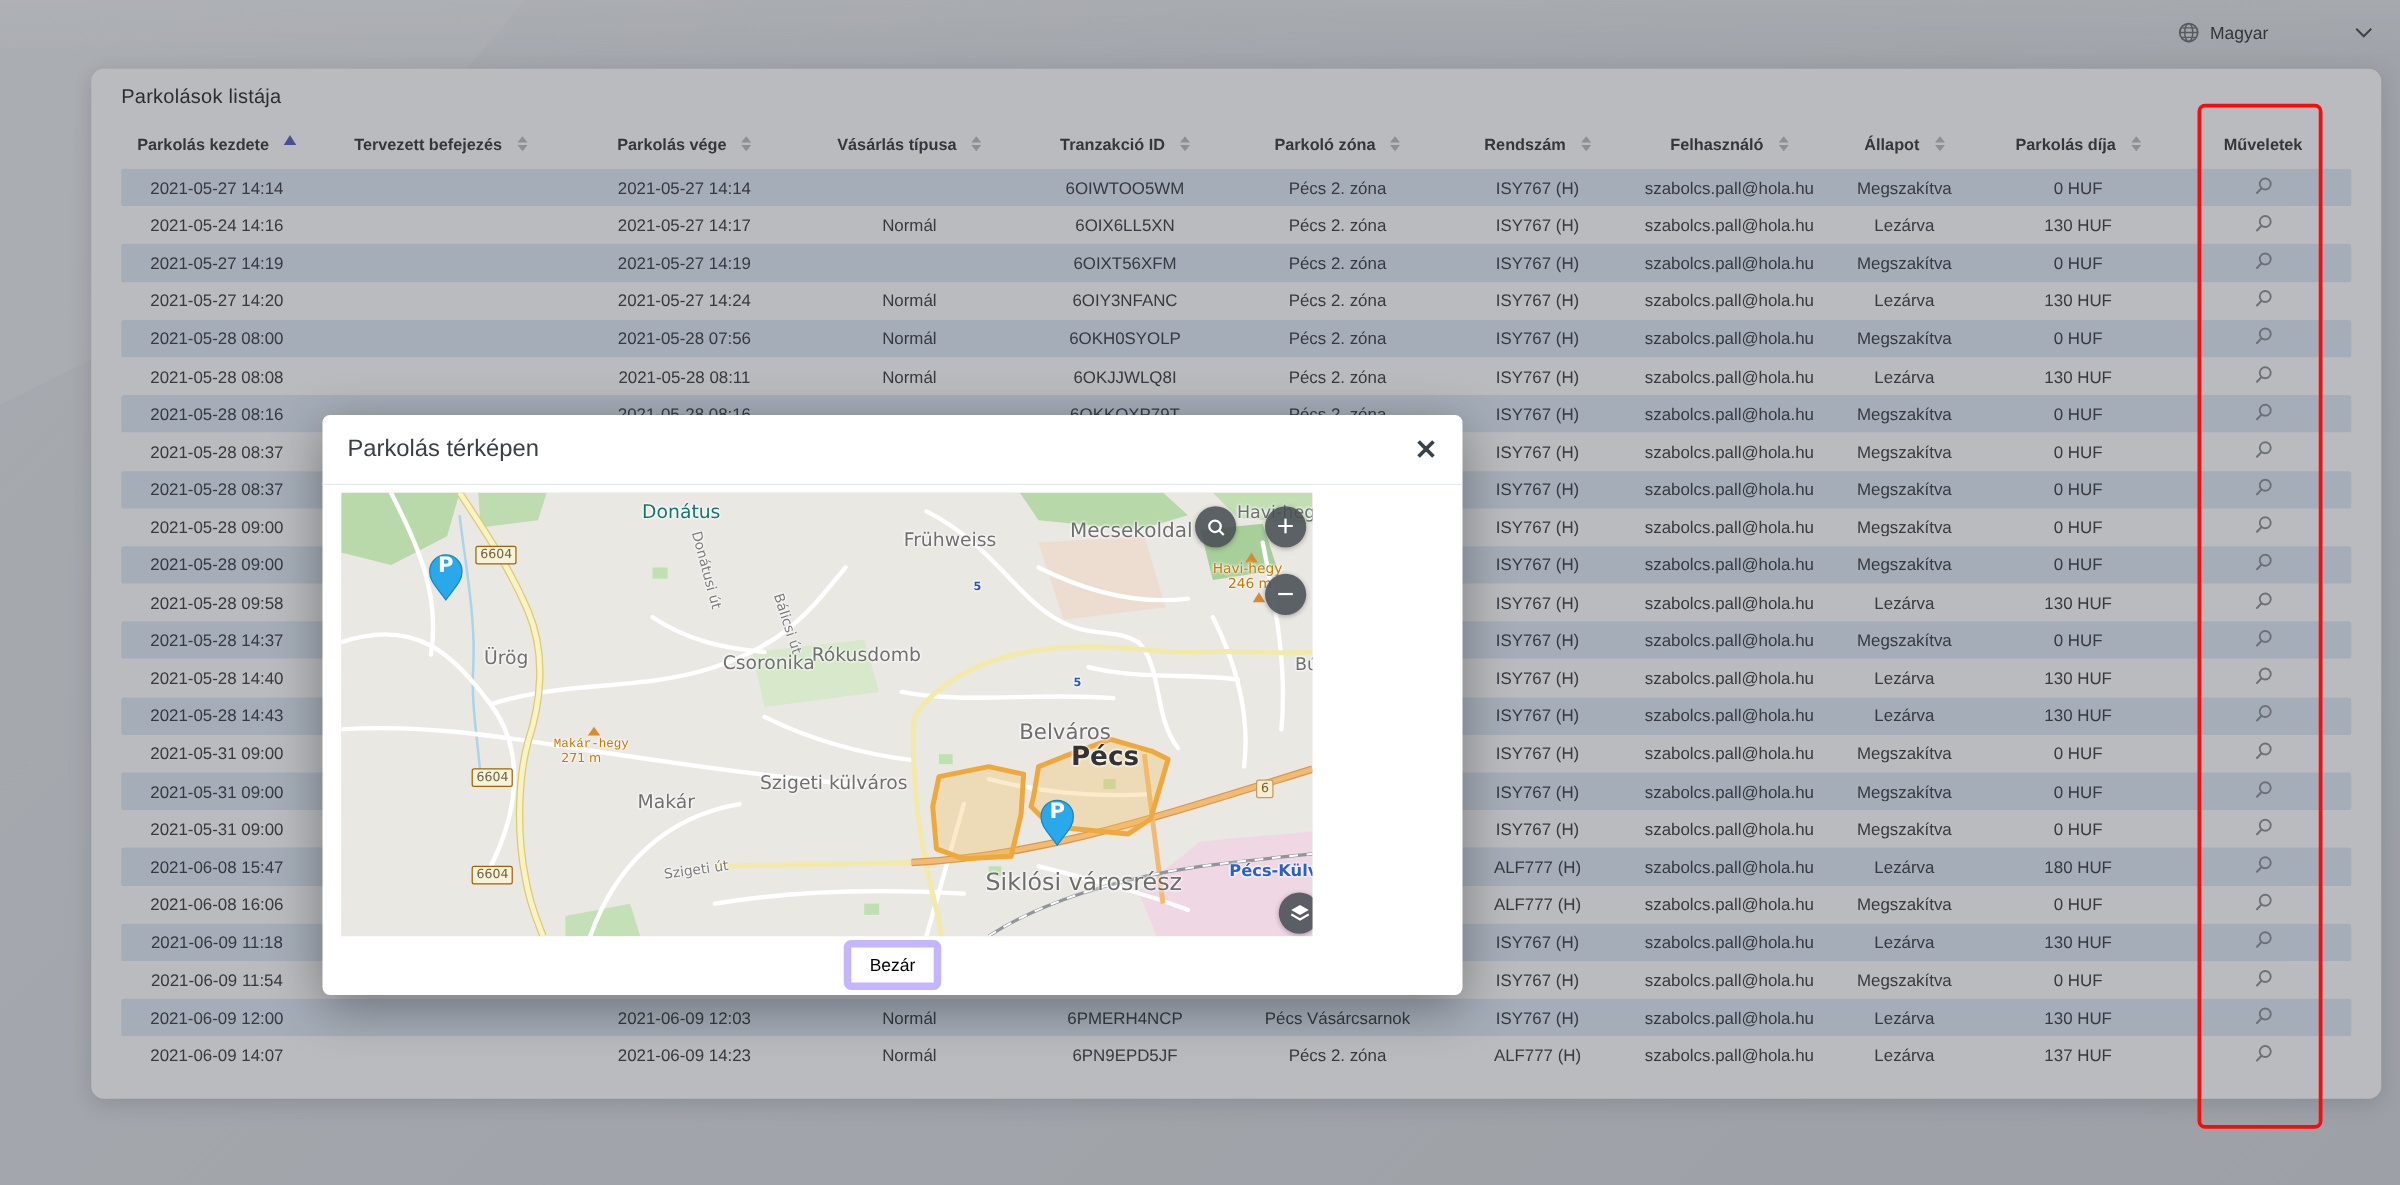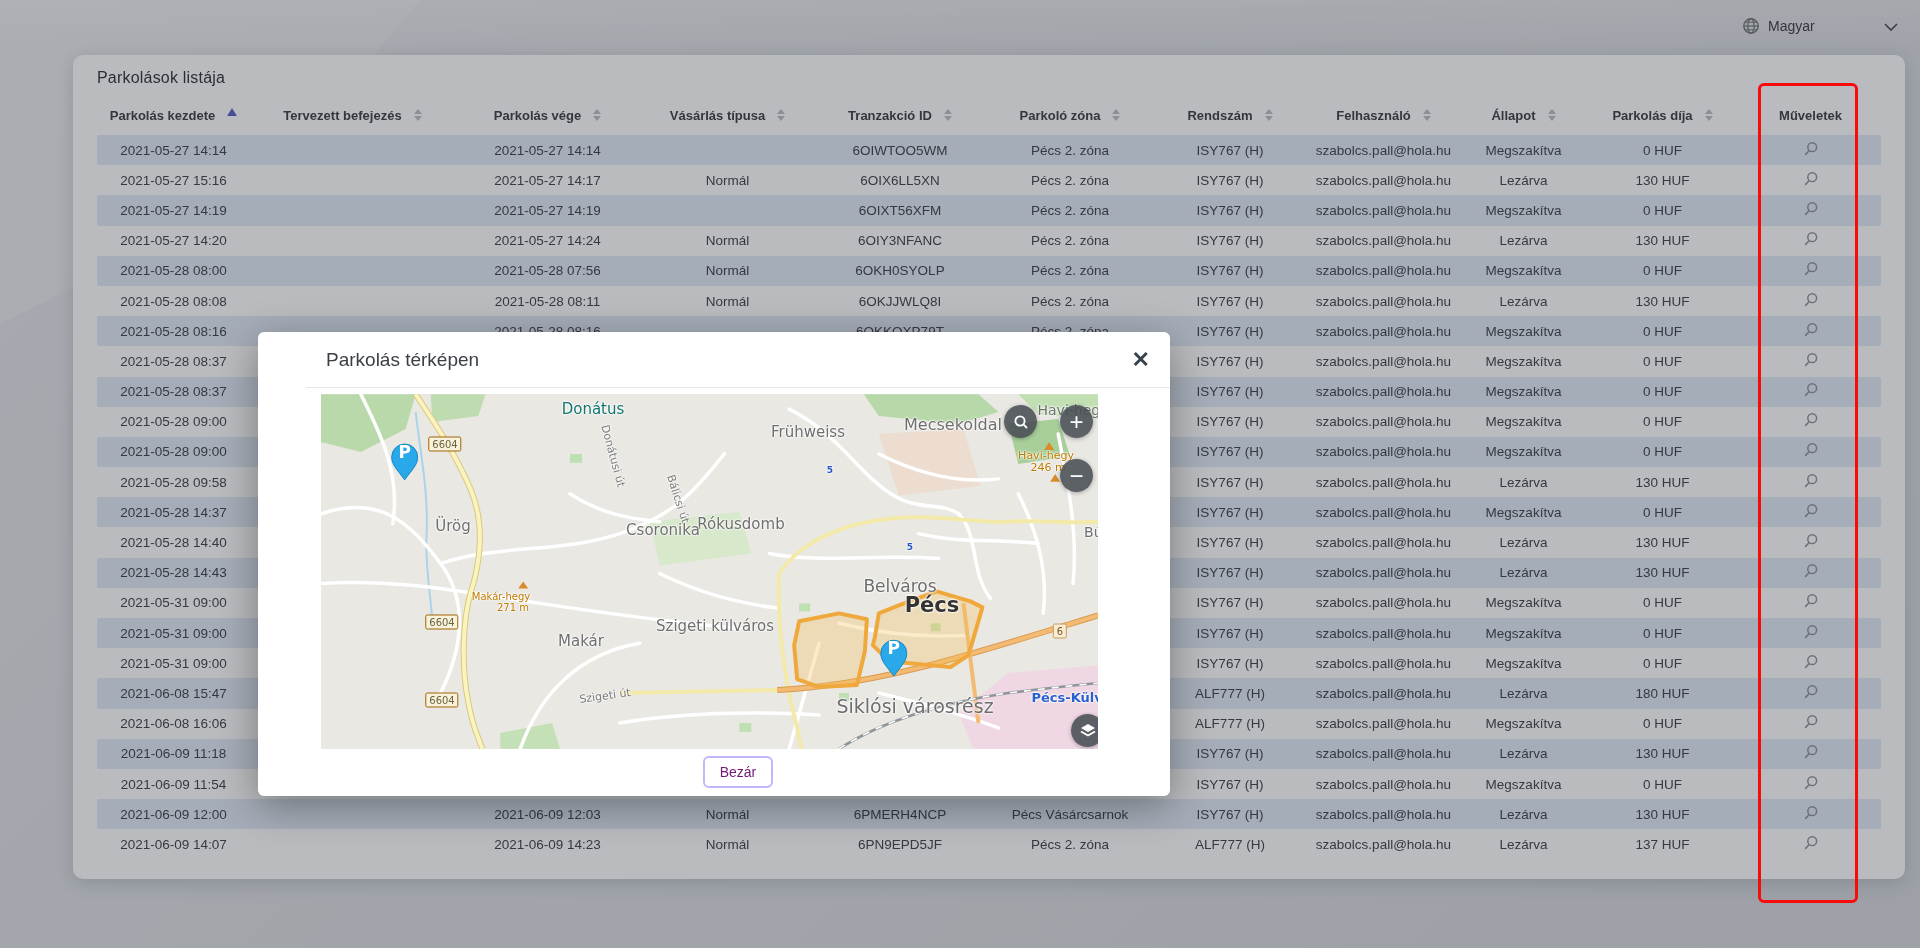--- a/index.html
+++ b/index.html
@@ -38,37 +38,37 @@
   .sort-dual { display:flex; flex-direction:column; gap:2px; }
   .sort-dual i { display:block; width:0; height:0; border-left:4px solid transparent; border-right:4px solid transparent; }
   .sort-dual .up { border-bottom:5px solid #b9bdc4; }
   .sort-dual .dn { border-top:5px solid #b9bdc4; }
 
   .mag { display:inline-block; cursor:pointer; }
 
   
   .backdrop { position:absolute; inset:0; background:rgba(33,36,42,.30); z-index:10; }
   .modal { position:absolute; left:258px; top:332px; width:912px; height:464px; background:#fff;
-           border-radius:6px; box-shadow:0 10px 40px rgba(0,0,0,.35); z-index:20;padding-left:48px; }
+           border-radius:6px; box-shadow:0 10px 40px rgba(0,0,0,.35); z-index:20; }
   .modal-header { height:56px; display:flex; align-items:center; justify-content:space-between;
                   padding:0 20px; border-bottom:1px solid #e4e9f0; }
   .modal-title { font-size:19px; color:#3a3f45; }
   .modal-close { font-size:22px; font-weight:700; color:#37424b; cursor:pointer; line-height:1; }
   .map { position:relative; margin:6px 15px 0 15px; width:777px; height:355px; overflow:hidden; background:#eae8e4; }
   .map-label { position:absolute; font-family:"DejaVu Sans",sans-serif; color:#6f6f6f; white-space:nowrap;
                transform:translate(-50%,-50%); text-shadow:0 0 2px #fff,0 0 2px #fff,0 0 3px #fff; pointer-events:none; }
   .badge { position:absolute; transform:translate(-50%,-50%); font-family:"DejaVu Sans",sans-serif; font-size:10px;
            color:#6b6344; background:#f7f2da; border:1px solid #a16207; border-radius:2px; padding:0 3px; line-height:13px; pointer-events:none;}
   .badge.orange { background:#f8ecd2; border-color:#c89a5e; color:#7a5a2a; }
   .ctrl { position:absolute; width:33px; height:33px; border-radius:50%; background:rgba(72,77,83,.88);
           display:flex; align-items:center; justify-content:center; color:#fff; cursor:pointer;
           box-shadow:0 1px 4px rgba(0,0,0,.3); }
   .ctrl.plusminus { font-size:24px; font-weight:400; line-height:1; }
   .modal-footer { height:45px; display:flex; align-items:center; justify-content:center; }
-  .bezar { background:#fff; border:2px solid #c4b5fd; color:#701a75; font-size:14px; padding:6px 15px;
+  .bezar { background:#fff; border:6px solid #c4b5fd; color:#000000; font-size:14px; padding:6px 15px;
            border-radius:6px; cursor:pointer; font-family:inherit; }
 
   
   .red-rect { position:absolute; left:1758px; top:83px; width:100px; height:820px;
               border:3px solid #f80b0b; border-radius:6px; z-index:40; pointer-events:none; }
 </style>
 </head>
 <body>
 
 <div class="page">
@@ -174,21 +174,21 @@
           <div class="td c6">ISY767 (H)</div>
           <div class="td c7">szabolcs.pall@hola.hu</div>
           <div class="td c8">Megszakítva</div>
           <div class="td c9">0 HUF</div>
           <div class="td c10"><svg class="mag" width="16" height="16" viewBox="0 0 16 16">
               <circle cx="9.2" cy="6.2" r="4.4" fill="none" stroke="#8d939b" stroke-width="1.5"></circle>
               <line x1="6" y1="9.8" x2="2.6" y2="13.4" stroke="#8d939b" stroke-width="1.6" stroke-linecap="round"></line>
             </svg></div>
         </div>
         <div class="tr">
-          <div class="td c0">2021-05-27 15:16</div>
+          <div class="td c0">2021-05-24 14:16</div>
           <div class="td c1"></div>
           <div class="td c2">2021-05-27 14:17</div>
           <div class="td c3">Normál</div>
           <div class="td c4">6OIX6LL5XN</div>
           <div class="td c5">Pécs 2. zóna</div>
           <div class="td c6">ISY767 (H)</div>
           <div class="td c7">szabolcs.pall@hola.hu</div>
           <div class="td c8">Lezárva</div>
           <div class="td c9">130 HUF</div>
           <div class="td c10"><svg class="mag" width="16" height="16" viewBox="0 0 16 16">
@@ -646,21 +646,21 @@
           <span class="map-label" style="left: 292px; top: 62px; font-size: 11px; color: rgb(122, 122, 122); transform: translate(-50%, -50%) rotate(75deg);">Donátusi út</span>
           <span class="map-label" style="left: 487px; top: 38px; font-size: 15px; color: rgb(111, 111, 111);">Frühweiss</span>
           <span class="map-label" style="left: 632px; top: 30px; font-size: 16px; color: rgb(111, 111, 111);">Mecsekoldal</span>
           <span class="map-label" style="left: 752px; top: 16px; font-size: 14px; color: rgb(111, 111, 111);">Havi-hegy</span>
           <span class="map-label" style="left: 725px; top: 61px; font-size: 11px; color: rgb(194, 122, 0);">Havi-hegy</span>
           <span class="map-label" style="left: 727px; top: 73px; font-size: 11px; color: rgb(194, 122, 0); text-align: right;">246 m</span>
           <span class="map-label" style="left: 357px; top: 105px; font-size: 11px; color: rgb(122, 122, 122); transform: translate(-50%, -50%) rotate(72deg);">Bálicsi út</span>
           <span class="map-label" style="left: 420px; top: 130px; font-size: 15px; color: rgb(111, 111, 111);">Rókusdomb</span>
           <span class="map-label" style="left: 342px; top: 136px; font-size: 15px; color: rgb(111, 111, 111);">Csoronika</span>
           <span class="map-label" style="left: 132px; top: 132px; font-size: 15px; color: rgb(111, 111, 111);">Ürög</span>
-          <span class="map-label" style="left: 180px; top: 202px; font-size: 10px; color: rgb(194, 122, 0);">Makár-hegy</span>
+          <span class="map-label" style="left: 200px; top: 202px; font-size: 10px; color: rgb(194, 122, 0); font-family: Liberation Mono, monospace;">Makár-hegy</span>
           <span class="map-label" style="left: 192px; top: 213px; font-size: 10px; color: rgb(194, 122, 0);">271 m</span>
           <span class="map-label" style="left: 260px; top: 247px; font-size: 15px; color: rgb(111, 111, 111);">Makár</span>
           <span class="map-label" style="left: 394px; top: 232px; font-size: 15px; color: rgb(111, 111, 111); text-align: right;">Szigeti külváros</span>
           <span class="map-label" style="left: 579px; top: 192px; font-size: 17px; color: rgb(109, 109, 109);">Belváros</span>
           <span class="map-label" style="left: 611px; top: 211px; font-size: 21px; color: rgb(51, 51, 51); font-weight: bold;">Pécs</span>
           <span class="map-label" style="left: 594px; top: 312px; font-size: 19px; color: rgb(109, 109, 109);">Siklósi városrész</span>
           <span class="map-label" style="left: 284px; top: 302px; font-size: 11px; color: rgb(122, 122, 122); transform: translate(-50%, -50%) rotate(-8deg);">Szigeti út</span>
           <span class="map-label" style="left: 762px; top: 303px; font-size: 13px; color: rgb(42, 95, 208); font-weight: bold;">Pécs-Külváros</span>
           <span class="map-label" style="left: 776px; top: 138px; font-size: 14px; color: rgb(111, 111, 111);">Búz</span>
           <span class="map-label" style="left: 509px; top: 76px; font-size: 9px; color: rgb(34, 85, 204); font-weight: bold;">5</span>

